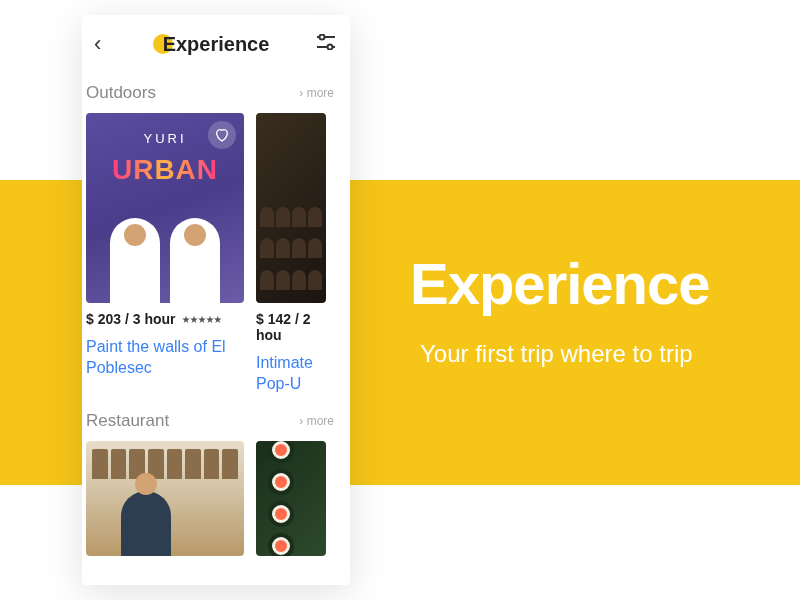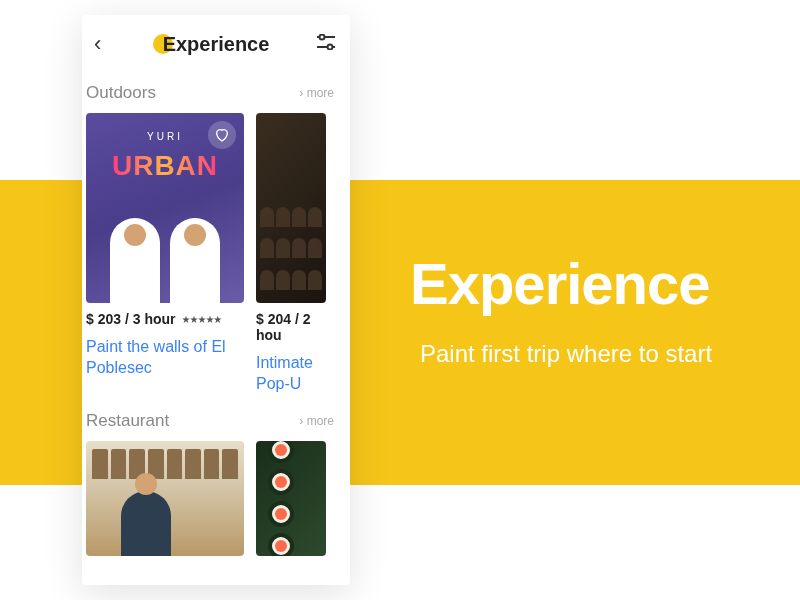--- a/index.html
+++ b/index.html
@@ -133,21 +133,21 @@
   overflow: hidden;
 }
 .card-urban {
   background: linear-gradient(160deg, #5b4c9f 0%, #4a3d8a 50%, #6b5ca8 100%);
   display: flex;
   flex-direction: column;
   align-items: center;
   padding-top: 18px;
 }
 .urban-yuri {
-  font-size: 10px;
+  font-size: 13px;
   letter-spacing: 3px;
   color: #fff;
   margin-bottom: 8px;
 }
 .urban-line1 {
   font-size: 28px;
   font-weight: 900;
   background: linear-gradient(90deg, #ff3d7f, #ffb347, #ff3d7f);
   -webkit-background-clip: text;
   background-clip: text;
@@ -323,21 +323,21 @@
   height: 12px;
   background: #ff6b4a;
   border-radius: 50%;
 }
 </style>
 </head>
 <body>
 
 <div class="yellow-band"></div>
 <div class="hero-title">Experience</div>
-<div class="hero-sub">Paint first trip where to start</div>
+<div class="hero-sub">Your first trip where to trip</div>
 
 <div class="phone">
 
   <div class="phone-header">
     <div class="back-btn">‹</div>
     <div class="header-title-wrap">
       <div class="header-dot"></div>
       <div class="header-title">Experience</div>
     </div>
     <div class="filter-btn">
@@ -392,21 +392,21 @@
               <div class="crowd-p"></div>
               <div class="crowd-p"></div>
             <div class="crowd-p"></div>
               <div class="crowd-p"></div>
               <div class="crowd-p"></div>
               <div class="crowd-p"></div>
           </div>
         </div>
         <div class="card-meta">
           <div class="price-row">
-            <span class="price">$ 204 / 2 hou</span>
+            <span class="price">$ 142 / 2 hou</span>
           </div>
           <div class="card-desc">Intimate Pop-U</div>
         </div>
       </div>
 
     </div>
   </div>
 
   <div class="section">
     <div class="section-head">

